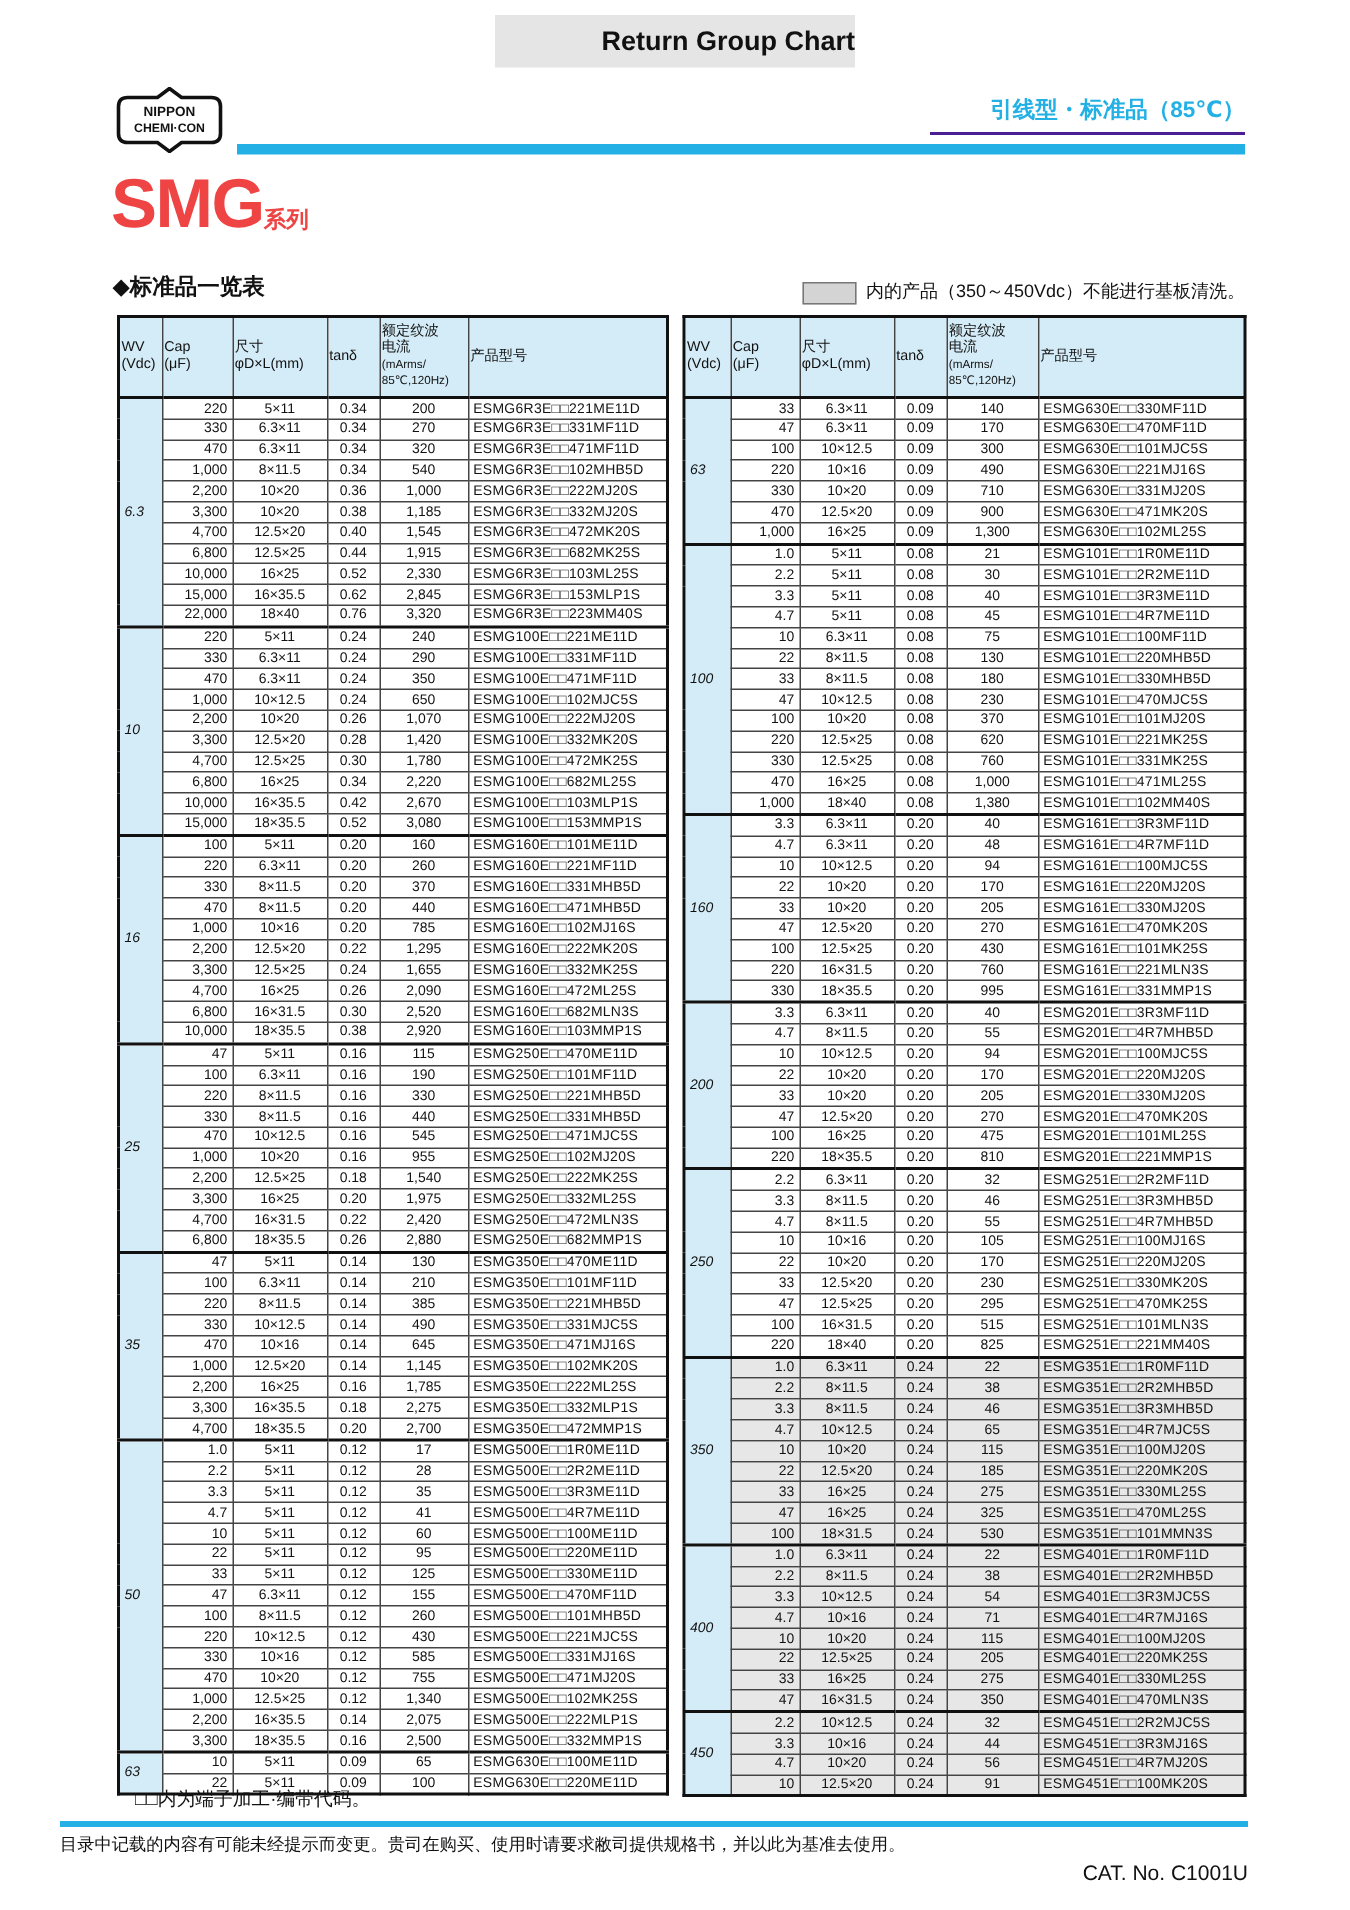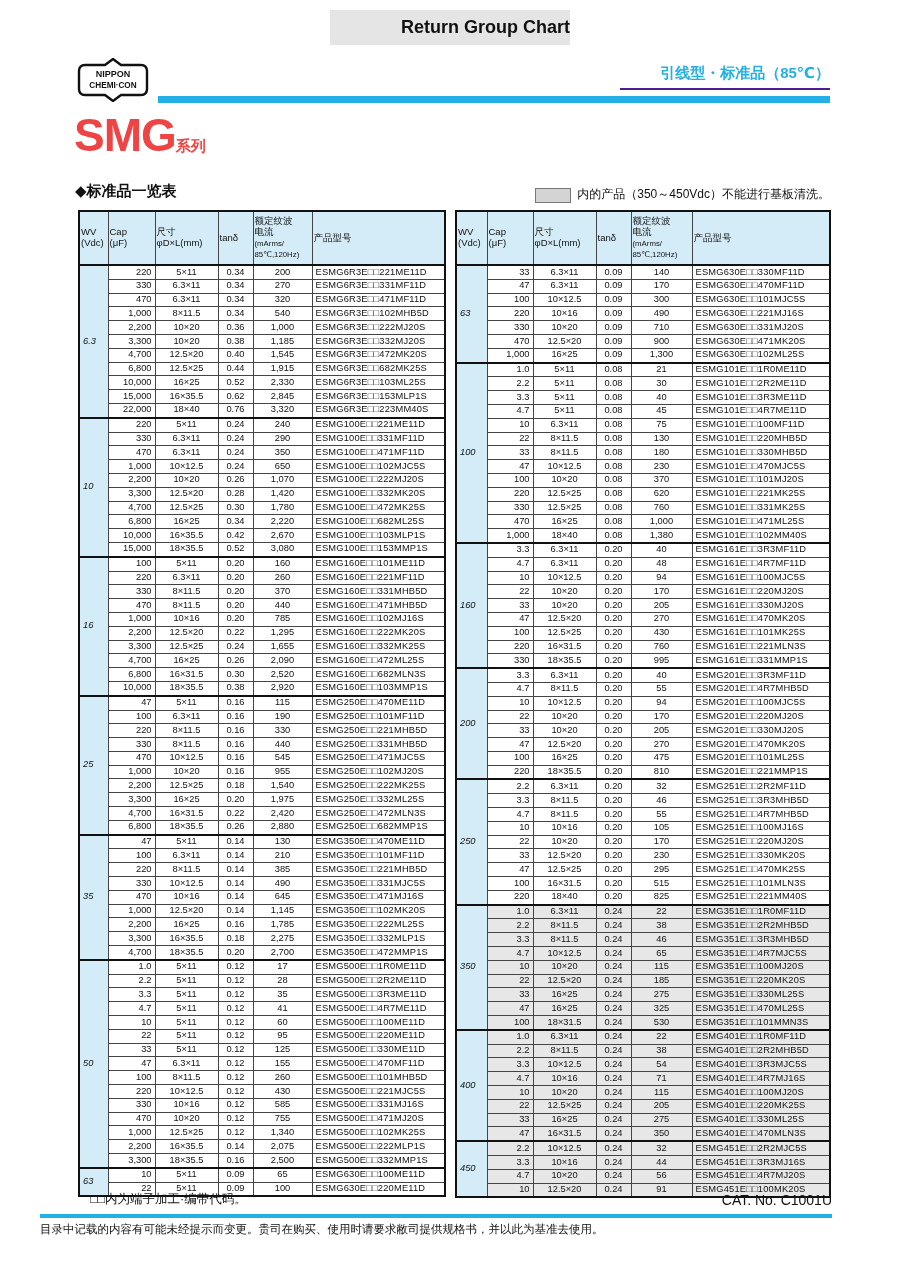--- a/index.html
+++ b/index.html
@@ -56,21 +56,21 @@
   td.c-tan{text-align:center;}
   td.c-rip{text-align:center;}
   td.c-part{text-align:left;padding-left:9px;font-size:9px;letter-spacing:0.2px;}
   tr.grp-start td,tr.grp-start th{border-top:2px solid #111;}
   tr.gray td{background:#e7e7e7;}
 
   
   .footnote{position:absolute;left:90px;top:1191px;font-size:12.5px;}
   .footer-rule{position:absolute;left:40px;top:1214px;width:792px;height:4px;background:#23b0e4;}
   .disclaimer{position:absolute;left:40px;top:1222px;font-size:11.5px;}
-  .catalog{position:absolute;right:68px;top:1192px;font-size:14px;}
+  .catalog{position:absolute;right:68px;top:1240px;font-size:14px;}
 </style>
 </head>
 <body>
 
 <div class="page">
 
   <a class="banner">Return Group Chart</a>
 
   <div class="logo">
     <svg width="74" height="44" viewBox="0 0 74 44">

